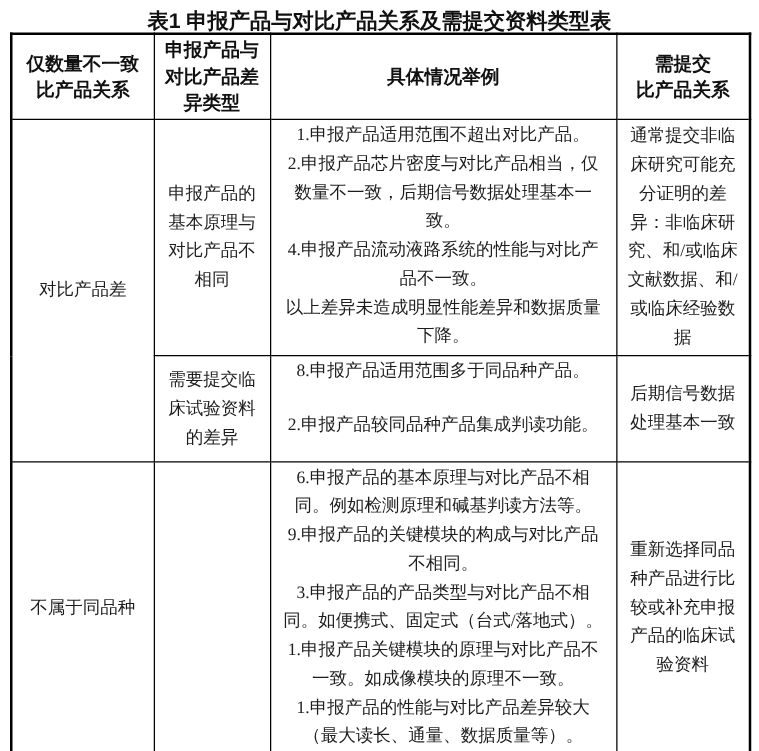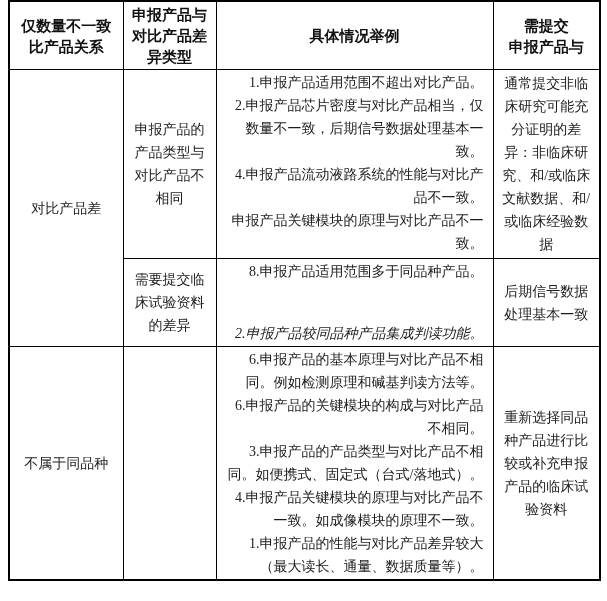--- a/index.html
+++ b/index.html
@@ -52,92 +52,92 @@
   td {
     font-size: 14px;
     line-height: 23px;
   }
   td.center {
     text-align: center;
     vertical-align: middle;
     padding: 2px 5px;
   }
   td.examples {
-    text-align: right;
+    text-align: center;
     vertical-align: top;
     padding: 1px 9px 1px 9px;
   }
   td.examples p {
     margin: 0;
     padding: 0;
   }
   td.examples.spaced p + p {
-    margin-top: 39px;
-    font-style: italic;
+    margin-top: 20px;
   }
   tr.hdr     { height: 65px; }
   tr.r1      { height: 185px; }
   tr.r2      { height: 85px; }
   tr.r3      { height: 227px; }
 </style>
 </head>
 <body>
 
 <div class="page">
 
+  <div class="doc-title">表1  申报产品与对比产品关系及需提交资料类型表</div>
 
   <table class="rel-table">
     <colgroup>
       <col style="width:114px">
       <col style="width:93px">
       <col style="width:277px">
       <col style="width:107px">
     </colgroup>
 
     <tbody>
         <tr class="hdr">
       <th>仅数量不一致
 比产品关系</th>
       <th>申报产品与
 对比产品差
 异类型</th>
       <th>具体情况举例</th>
       <th>需提交
-申报产品与</th>
+比产品关系</th>
     </tr>
 
     <tr class="r1">
       <td class="center" rowspan="2">对比产品差</td>
-      <td class="center">申报产品的产品类型与对比产品不相同</td>
+      <td class="center">申报产品的基本原理与对比产品不相同</td>
       <td class="examples">
         <p>1.申报产品适用范围不超出对比产品。</p>
         <p>2.申报产品芯片密度与对比产品相当，仅数量不一致，后期信号数据处理基本一致。</p>
         <p>4.申报产品流动液路系统的性能与对比产品不一致。</p>
-        <p>申报产品关键模块的原理与对比产品不一致。</p>
+        <p>以上差异未造成明显性能差异和数据质量下降。</p>
       </td>
       <td class="center">通常提交非临床研究可能充分证明的差异：非临床研究、和/或临床文献数据、和/或临床经验数据</td>
     </tr>
 
     <tr class="r2">
       <td class="center">需要提交临床试验资料的差异</td>
       <td class="examples spaced">
         <p>8.申报产品适用范围多于同品种产品。</p>
         <p>2.申报产品较同品种产品集成判读功能。</p>
       </td>
       <td class="center">后期信号数据处理基本一致</td>
     </tr>
 
     <tr class="r3">
       <td class="center">不属于同品种</td>
       <td class="center"></td>
       <td class="examples">
         <p>6.申报产品的基本原理与对比产品不相同。例如检测原理和碱基判读方法等。</p>
-        <p>6.申报产品的关键模块的构成与对比产品不相同。</p>
+        <p>9.申报产品的关键模块的构成与对比产品不相同。</p>
         <p>3.申报产品的产品类型与对比产品不相同。如便携式、固定式（台式/落地式）。</p>
-        <p>4.申报产品关键模块的原理与对比产品不一致。如成像模块的原理不一致。</p>
+        <p>1.申报产品关键模块的原理与对比产品不一致。如成像模块的原理不一致。</p>
         <p>1.申报产品的性能与对比产品差异较大（最大读长、通量、数据质量等）。</p>
       </td>
       <td class="center">重新选择同品种产品进行比较或补充申报产品的临床试验资料</td>
     </tr>
   </tbody>
     </table>
 
 </div>
 
 </body></html>

